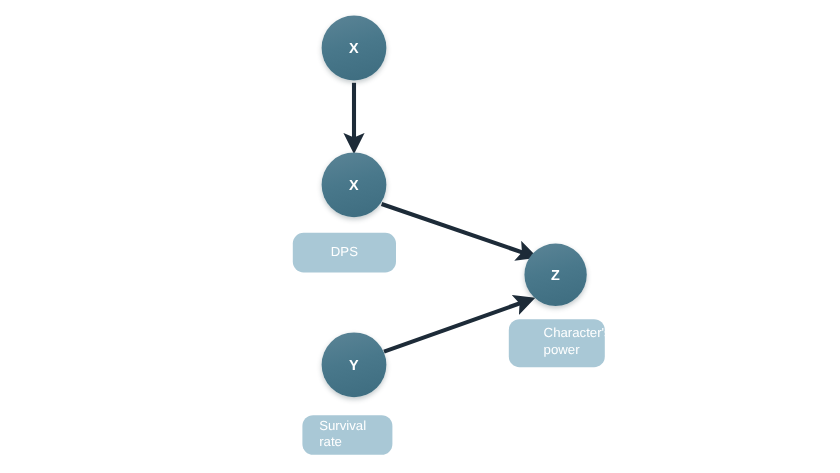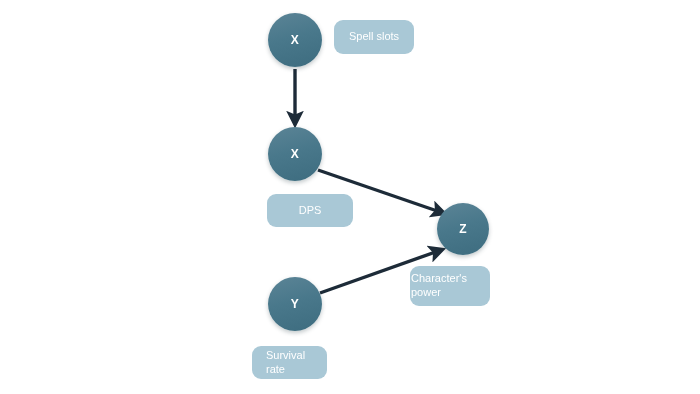--- a/index.html
+++ b/index.html
@@ -82,29 +82,26 @@
   </div>
 
   <div class="node" style="left:437px; top:203px; width:52px; height:52px;">
     <span>Z</span>
   </div>
 
   <div class="node" style="left:268px; top:277px; width:54px; height:54px;">
     <span>Y</span>
   </div>
 
-  <div class="pill center" style="left:334px; top:20px; width:80px; height:34px;">
-    <span>Spell slots</span>
-  </div>
 
-  <div class="pill center" style="left:267px; top:194px; width:86px; height:33px;">
+  <div class="pill center" style="left:244px; top:194px; width:86px; height:33px;">
     <span>DPS</span>
   </div>
 
-  <div class="pill left" style="left:410px; top:266px; width:80px; height:40px; padding:5px 1px;">
+  <div class="pill left" style="left:424px; top:266px; width:80px; height:40px; padding:5px 29px;">
     <span>Character's power</span>
   </div>
 
   <div class="pill center" style="left:252px; top:346px; width:75px; height:33px;">
     <span>Survival rate</span>
   </div>
 
 </div>
 
 </body></html>

